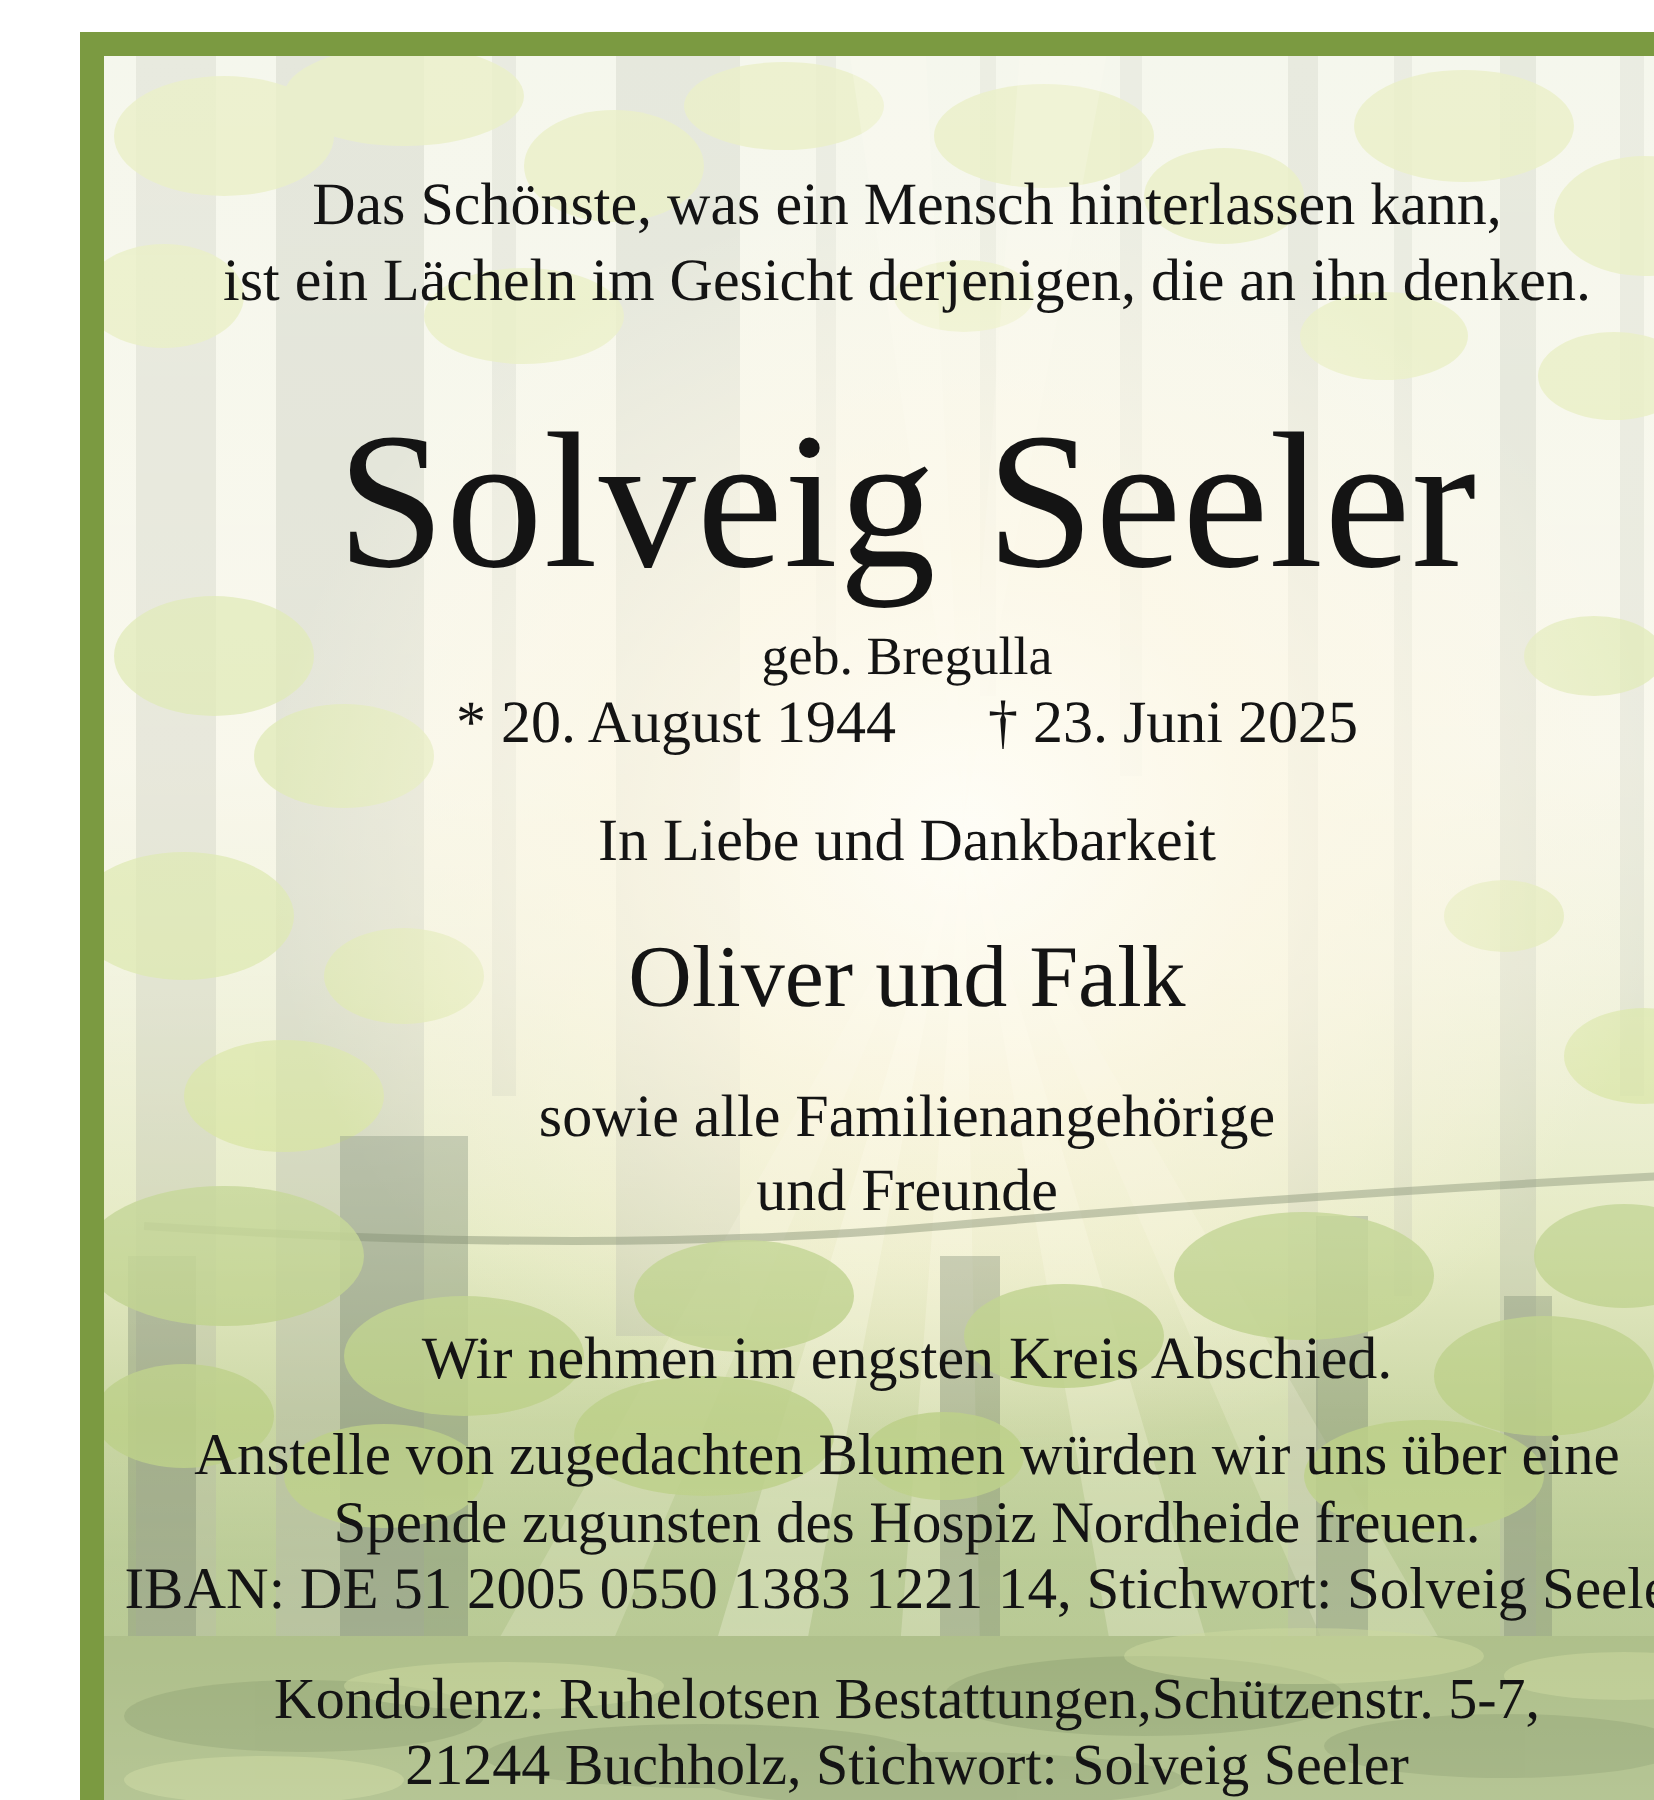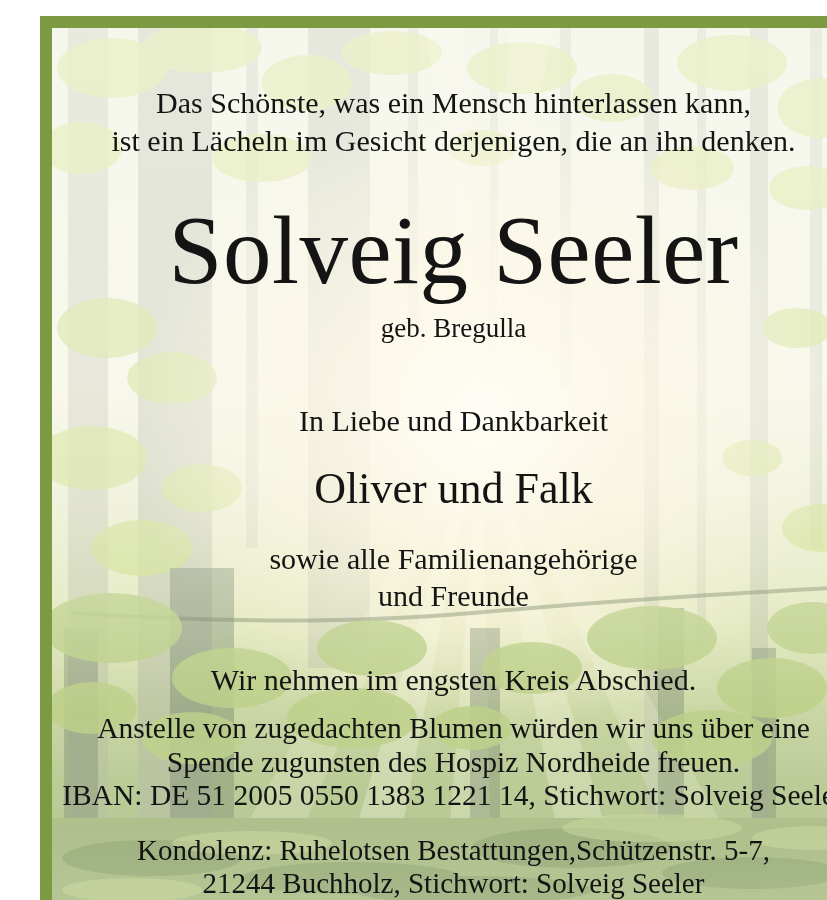--- a/index.html
+++ b/index.html
@@ -183,20 +183,28 @@
     <div class="epitaph">
       <div>Das Schönste, was ein Mensch hinterlassen kann,</div>
       <div>ist ein Lächeln im Gesicht derjenigen, die an ihn denken.</div>
     </div>
 
     <h1 class="name">Solveig Seeler</h1>
 
     <div class="maiden">geb. Bregulla</div>
 
     <div class="dates">
+      <span class="date">
+        <span>*</span>
+        <span>20. August 1944</span>
+      </span>
+      <span class="date">
+        <span>†</span>
+        <span>23. Juni 2025</span>
+      </span>
     </div>
 
     <div class="dedication">In Liebe und Dankbarkeit</div>
 
     <div class="mourners">Oliver und Falk</div>
 
     <div class="family">
       <div>sowie alle Familienangehörige</div>
       <div>und Freunde</div>
     </div>

